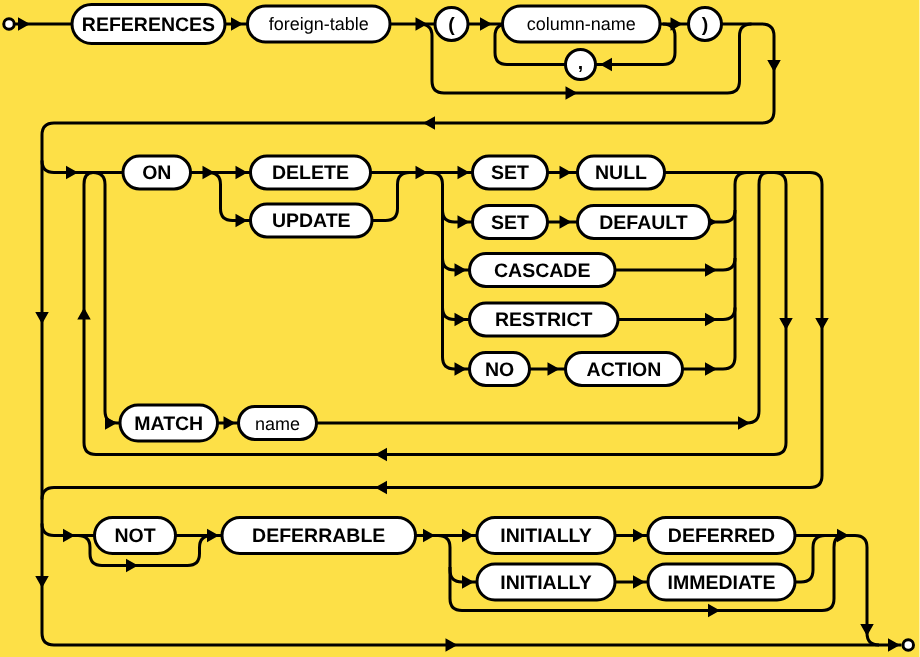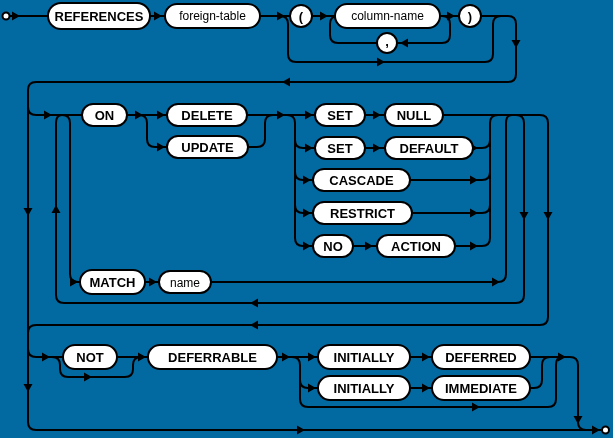--- a/index.html
+++ b/index.html
@@ -1,16 +1,16 @@
 <!DOCTYPE html>
 <html><head>
 <meta charset="utf-8">
 <style>
   html,body{margin:0;padding:0;background:#ffffff;}
-  .diagram-wrap{width:613px;height:438px;background:#0369a1;overflow:hidden;}
+  .diagram-wrap{width:613px;height:438px;background:#fde047;overflow:hidden;}
   svg{display:block;}
   .track{stroke:#000;stroke-width:2;fill:none;}
   .node-box{fill:#fff;stroke:#000;stroke-width:2;}
   .kw{font-family:"Liberation Sans",sans-serif;font-weight:bold;font-size:13px;fill:#000;text-anchor:middle;}
   .nt{font-family:"Liberation Sans",sans-serif;font-weight:normal;font-size:12px;fill:#000;text-anchor:middle;}
   .punct{font-family:"Liberation Sans",sans-serif;font-weight:bold;font-size:13px;fill:#000;text-anchor:middle;}
   .arrows{fill:#000;stroke:none;}
   .terminal{fill:#fff;stroke:#000;stroke-width:2;}
 </style>
 </head>

